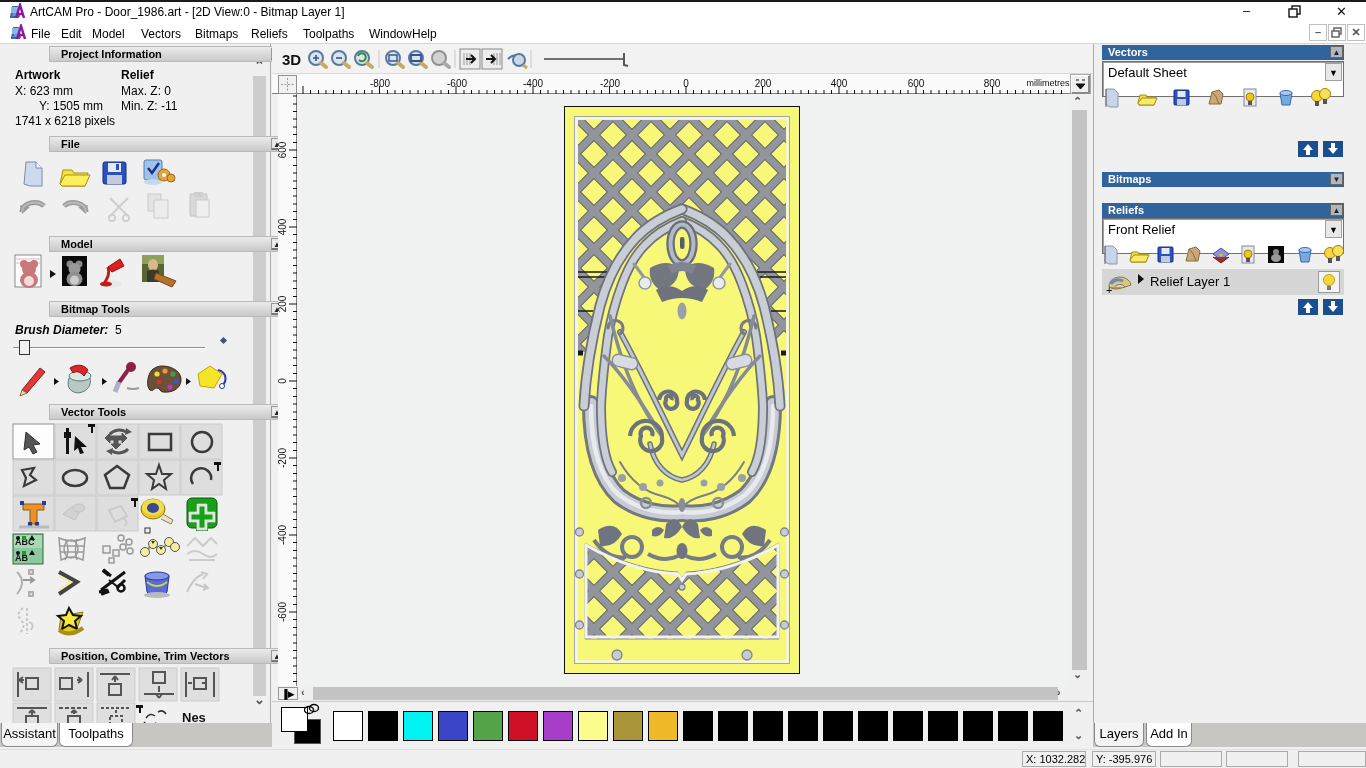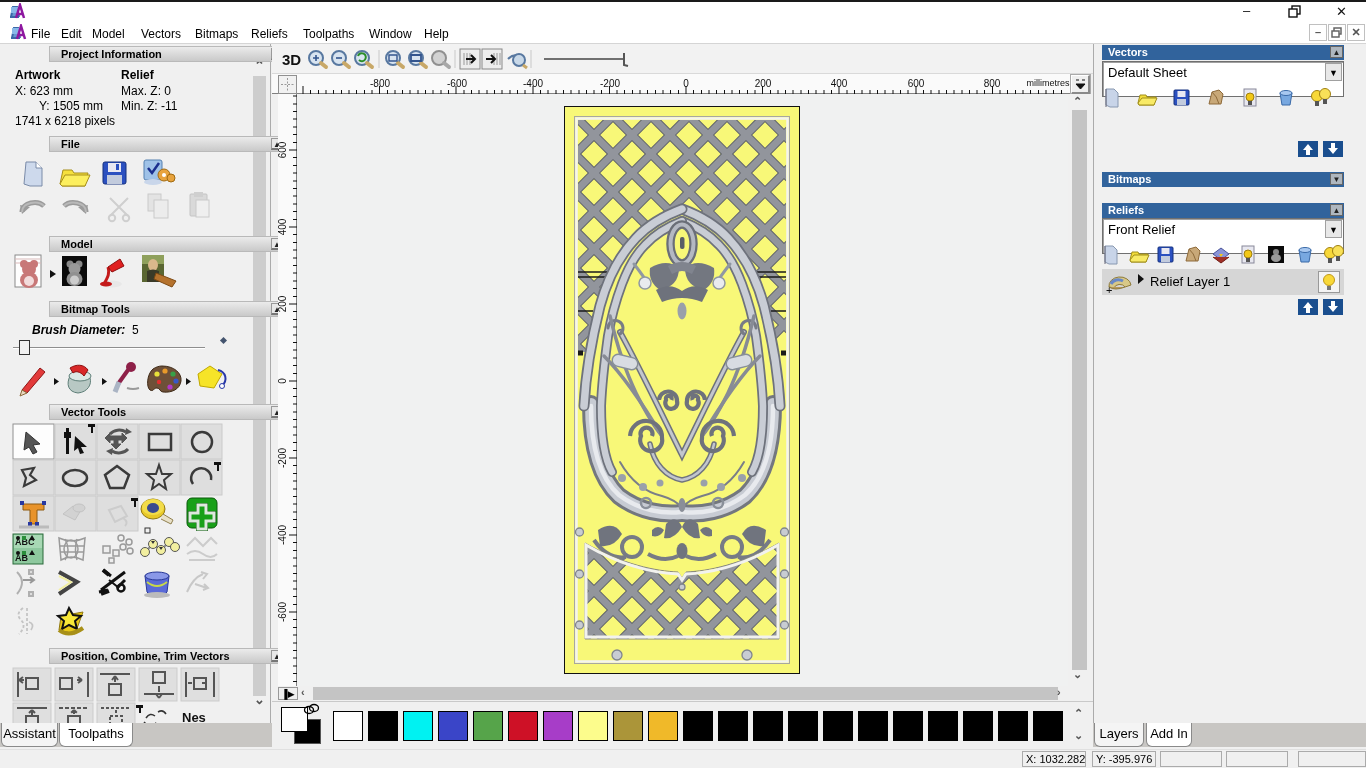--- a/index.html
+++ b/index.html
@@ -48,37 +48,38 @@
 .layerrow { left:1102px; width:242px; height:25px; background:#D6D6D6; }
 .tab { position:absolute; top:0px; height:24px; background:#F4F4F4; border:1px solid #8A8A8A; border-top:none; border-radius:0 0 6px 6px; font-size:13px; color:#000; text-align:center; }
 #statusbar { left:0; top:749px; width:1366px; height:19px; background:#F0F0F0; border-top:1px solid #E0E0E0; }
 .sfield { position:absolute; top:751px; height:16px; border:1px solid #ABABAB; font-size:11px; color:#000; padding-left:3px; line-height:15px; white-space:nowrap; overflow:hidden; }
 </style>
 </head>
 <body>
 <div id="app">
 
   <div class="abs" id="titlebar"></div>
+  <div class="abs" id="titletxt">ArtCAM Pro - Door_1986.art - [2D View:0 - Bitmap Layer 1]</div>
   <div class="abs winbtn" style="left:1243px; top:3px;">–</div>
   <svg class="abs" style="left:1288px; top:5px;" width="14" height="13">
       <rect x="4" y="1" width="8" height="8" fill="none" stroke="#111" stroke-width="1.4"></rect>
       <rect x="1" y="4" width="8" height="8" fill="#FFF" stroke="#111" stroke-width="1.4"></rect>
     </svg>
   <div class="abs winbtn" style="left:1336px; top:4px;">✕</div>
 
   <div class="abs" id="menubar"></div>
   <div class="abs menuitem" style="left:31px;">File</div>
   <div class="abs menuitem" style="left:61px;">Edit</div>
   <div class="abs menuitem" style="left:92px;">Model</div>
   <div class="abs menuitem" style="left:141px;">Vectors</div>
   <div class="abs menuitem" style="left:195px;">Bitmaps</div>
   <div class="abs menuitem" style="left:251px;">Reliefs</div>
   <div class="abs menuitem" style="left:303px;">Toolpaths</div>
   <div class="abs menuitem" style="left:369px;">Window</div>
-  <div class="abs menuitem" style="left:424px;">Help</div>
+  <div class="abs menuitem" style="left:412px;">Help</div>
   <div class="abs" id="menuline"></div>
   <div class="abs" style="left:0; top:44px; width:2px; height:705px; background:#FBFBFB;"></div>
 
   <div class="abs" id="leftpanel"></div>
   <div class="abs" id="lscroll"></div>
   <div class="abs" id="lthumb"></div>
   <div class="abs chev" style="left:254px; top:58px;">⌃</div>
   <div class="abs chev" style="left:254px; top:692px;">⌄</div>
 
   <div class="abs lsec" style="top:46px;">
@@ -194,21 +195,21 @@
         <ellipse cx="11" cy="10" rx="5" ry="6" fill="#D9B88C"></ellipse>
         <path d="M5,16 Q11,13 17,16 L17,27 L5,27 Z" fill="#3A3A28"></path>
         <path d="M14,18 L34,26 30,32 12,24 Z" fill="#B5722D" stroke="#7E4A14"></path>
       </g>
   </svg>
 
   <div class="abs lsec" style="top:301px;">
       <span>Bitmap Tools</span>
       <div class="colbtn">▲</div>
     </div>
-  <div class="abs ltext" style="left:32px; top:323px; font-weight:bold; font-style:italic;">Brush Diameter: <span style="font-weight:normal; font-style:normal;">&nbsp;5</span></div>
+  <div class="abs ltext" style="left:15px; top:323px; font-weight:bold; font-style:italic;">Brush Diameter: <span style="font-weight:normal; font-style:normal;">&nbsp;5</span></div>
   <div class="abs" style="left:13px; top:347px; width:192px; height:2px; background:#FFF; border-top:1px solid #8E8E8E;"></div>
   <div class="abs" style="left:19px; top:340px; width:11px; height:15px; background:#F2F2F2; border:1px solid #333;"></div>
   <div class="abs" style="left:221px; top:338px; width:5px; height:5px; background:#44546E; transform:rotate(45deg);"></div>
   <svg class="abs" style="left:10px; top:362px;" width="230" height="36" xmlns="http://www.w3.org/2000/svg">
 
     <g transform="translate(8,2)">
         <path d="M4,26 L22,4 27,8 9,29 Z" fill="#E23A3A" stroke="#8E1616"></path>
         <path d="M4,26 L2,32 9,29 Z" fill="#E8D9C2" stroke="#8E6A3A"></path>
       </g>
     <path d="M44,16 l5,3.5 -5,3.5 z" fill="#111"></path>

